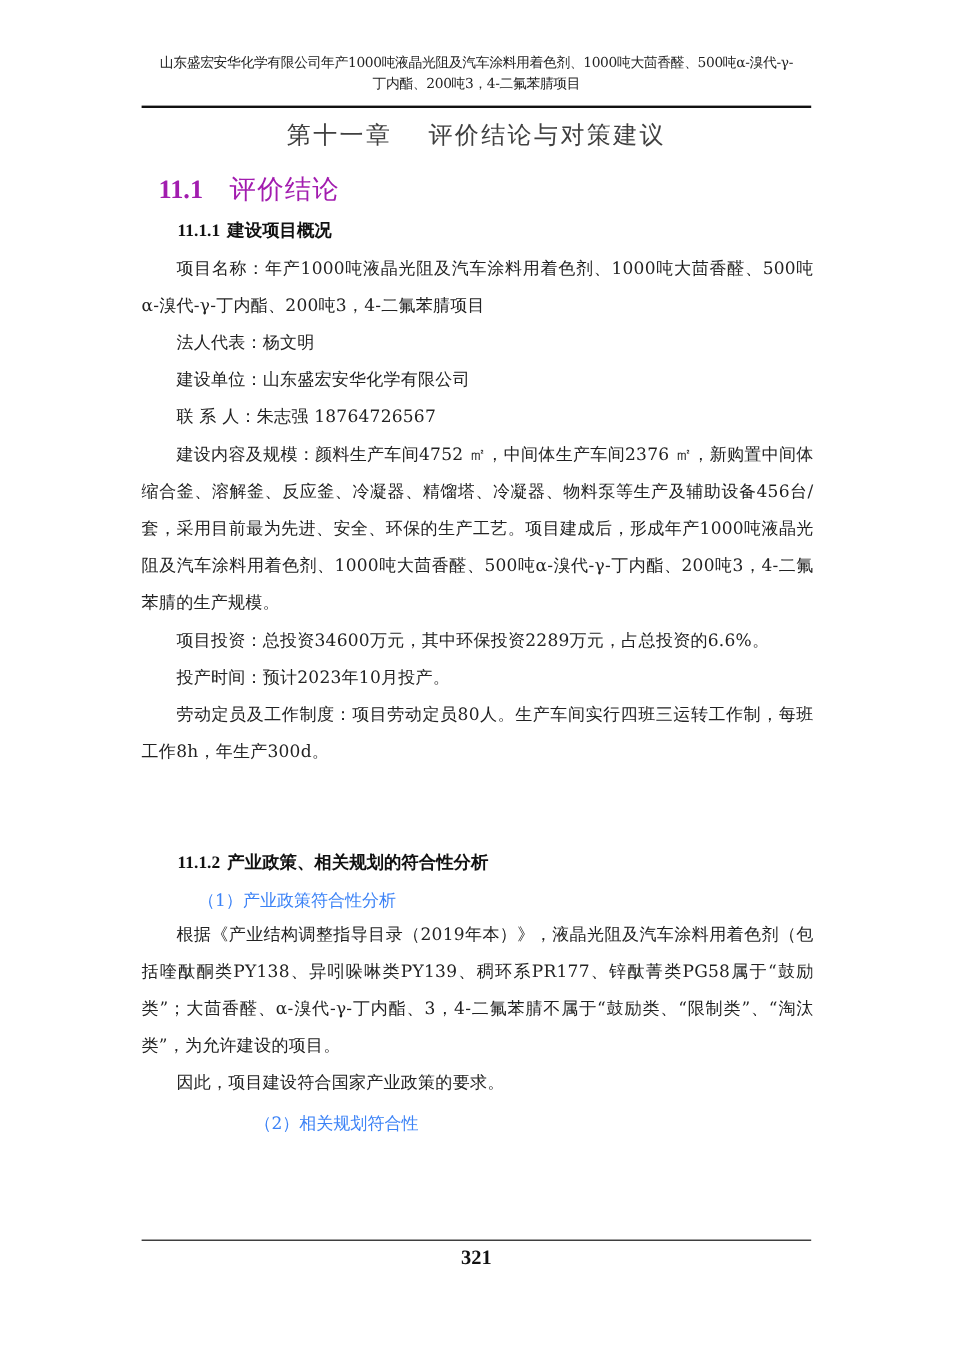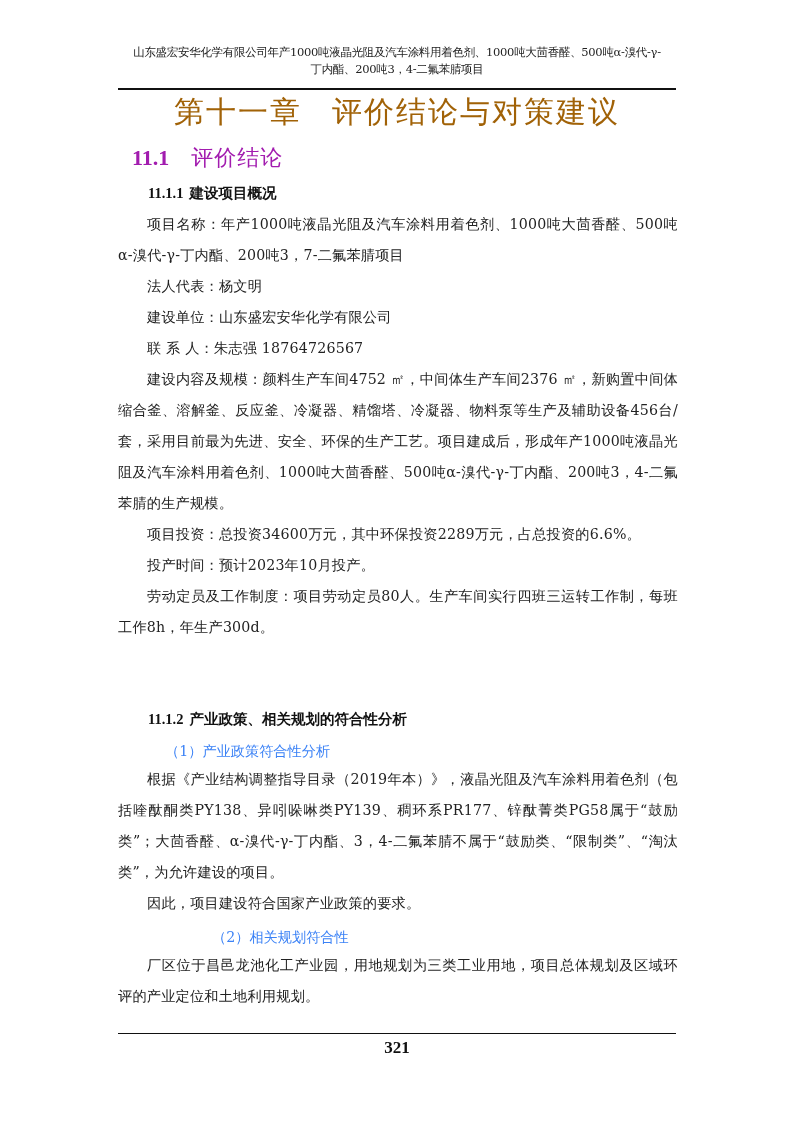--- a/index.html
+++ b/index.html
@@ -3,22 +3,22 @@
 <meta charset="utf-8">
 <style>
   html, body { margin:0; padding:0; background:#ffffff; }
   body { width:794px; height:1123px; position:relative; overflow:hidden;
          font-family:"DejaVu Serif","Liberation Serif",serif; color:#111; }
   .page { position:absolute; left:0; top:0; width:794px; height:1123px;padding-left:20px; }
   .hdr { position:absolute; left:118px; width:558px; top:44px; text-align:center;
          font-size:11.5px; line-height:17px; color:#222; letter-spacing:-0.3px; }
   .hdr-rule { position:absolute; left:118px; width:558px; top:88px; height:2px; background:#111; }
   .chapter { position:absolute; left:118px; width:558px; top:94px; text-align:center;
-             font-family:"DejaVu Sans","Liberation Sans",sans-serif; font-size:30px;
-             line-height:36px; letter-spacing:2px; color:#a16207; }
+             font-family:"DejaVu Sans","Liberation Sans",sans-serif; font-size:20px;
+             line-height:36px; letter-spacing:2px; color:#404040; }
   .chapter .gap { display:inline-block; width:30px; }
   .h2 { position:absolute; left:132px; top:142px; font-size:22px; line-height:32px; color:#a21caf; }
   .h2 .num { font-family:"Liberation Serif",serif; font-weight:bold; }
   .h2 .txt { font-family:"DejaVu Sans","Liberation Sans",sans-serif; margin-left:22px; letter-spacing:1px;}
   .h3 { position:absolute; left:148px; font-size:14.5px; line-height:22px; font-weight:bold;
         font-family:"DejaVu Sans","Liberation Sans",sans-serif; color:#111; }
   .h3 .num { font-family:"Liberation Serif",serif; margin-right:6px;margin-top:32px; }
   .body { position:absolute; left:118px; width:560px; font-size:14.2px; line-height:31px;
           color:#222; letter-spacing:0.2px; }
   .body p { margin:0; text-indent:29px; text-align:justify; }
@@ -44,21 +44,21 @@
 
   <div class="h2">
     <span class="num">11.1</span><span class="txt">评价结论</span>
   </div>
 
   <div class="h3" style="top:182px;">
     <span class="num">11.1.1</span><span>建设项目概况</span>
   </div>
 
   <div class="body" style="top:209px;">
-    <p>项目名称：年产1000吨液晶光阻及汽车涂料用着色剂、1000吨大茴香醛、500吨α-溴代-γ-丁内酯、200吨3，7-二氟苯腈项目</p>
+    <p>项目名称：年产1000吨液晶光阻及汽车涂料用着色剂、1000吨大茴香醛、500吨α-溴代-γ-丁内酯、200吨3，4-二氟苯腈项目</p>
     <p>法人代表：杨文明</p>
     <p>建设单位：山东盛宏安华化学有限公司</p>
     <p>联 系 人：朱志强 18764726567</p>
     <p>建设内容及规模：颜料生产车间4752 ㎡，中间体生产车间2376 ㎡，新购置中间体缩合釜、溶解釜、反应釜、冷凝器、精馏塔、冷凝器、物料泵等生产及辅助设备456台/套，采用目前最为先进、安全、环保的生产工艺。项目建成后，形成年产1000吨液晶光阻及汽车涂料用着色剂、1000吨大茴香醛、500吨α-溴代-γ-丁内酯、200吨3，4-二氟苯腈的生产规模。</p>
     <p>项目投资：总投资34600万元，其中环保投资2289万元，占总投资的6.6%。</p>
     <p>投产时间：预计2023年10月投产。</p>
     <p>劳动定员及工作制度：项目劳动定员80人。生产车间实行四班三运转工作制，每班工作8h，年生产300d。</p>
   </div>
 
   <div class="h3" style="top:708px;">
@@ -67,20 +67,17 @@
 
   <div class="sub" style="top:740px;">（1）产业政策符合性分析</div>
 
   <div class="body" style="top:764px;">
     <p>根据《产业结构调整指导目录（2019年本）》，液晶光阻及汽车涂料用着色剂（包括喹酞酮类PY138、异吲哚啉类PY139、稠环系PR177、锌酞菁类PG58属于“鼓励类”；大茴香醛、α-溴代-γ-丁内酯、3，4-二氟苯腈不属于“鼓励类、“限制类”、“淘汰类”，为允许建设的项目。</p>
     <p>因此，项目建设符合国家产业政策的要求。</p>
   </div>
 
   <div class="sub" style="top:926px;margin-left:47px;">（2）相关规划符合性</div>
 
-  <div class="body" style="top:950px;">
-    <p>厂区位于昌邑龙池化工产业园，用地规划为三类工业用地，项目总体规划及区域环评的产业定位和土地利用规划。</p>
-  </div>
 
   <div class="ftr-rule"></div>
   <div class="pgnum">321</div>
 
 </div>
 
 </body></html>

